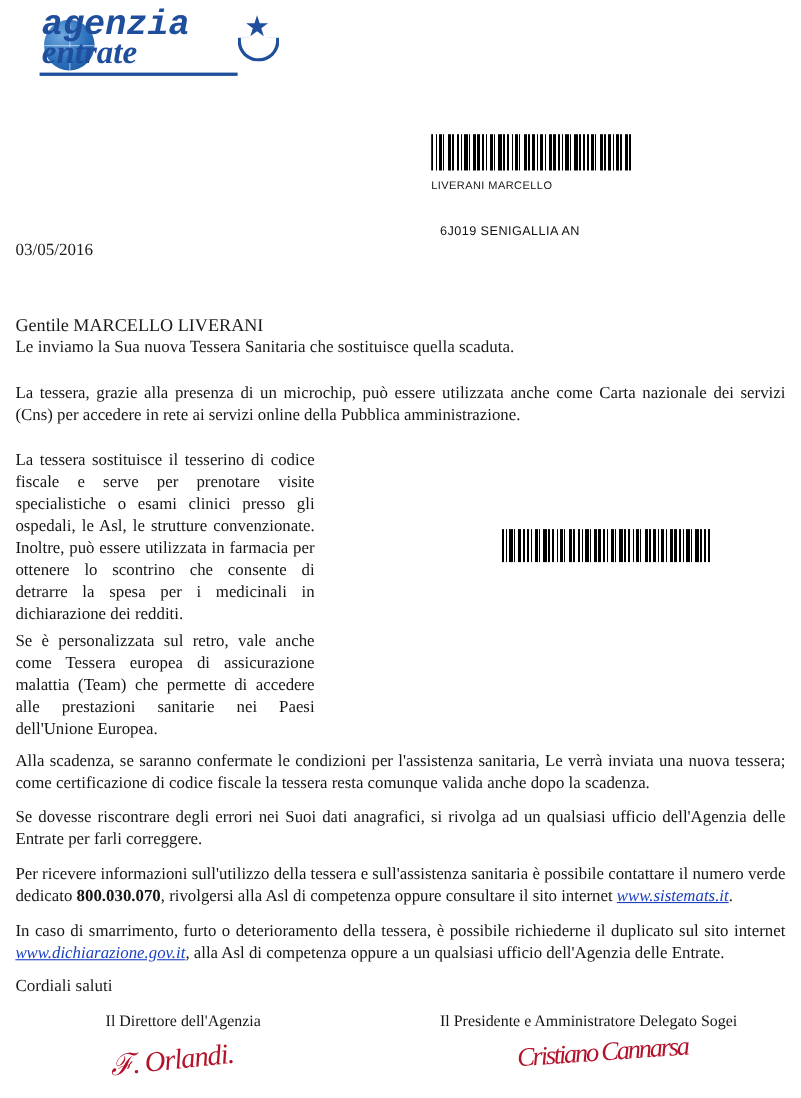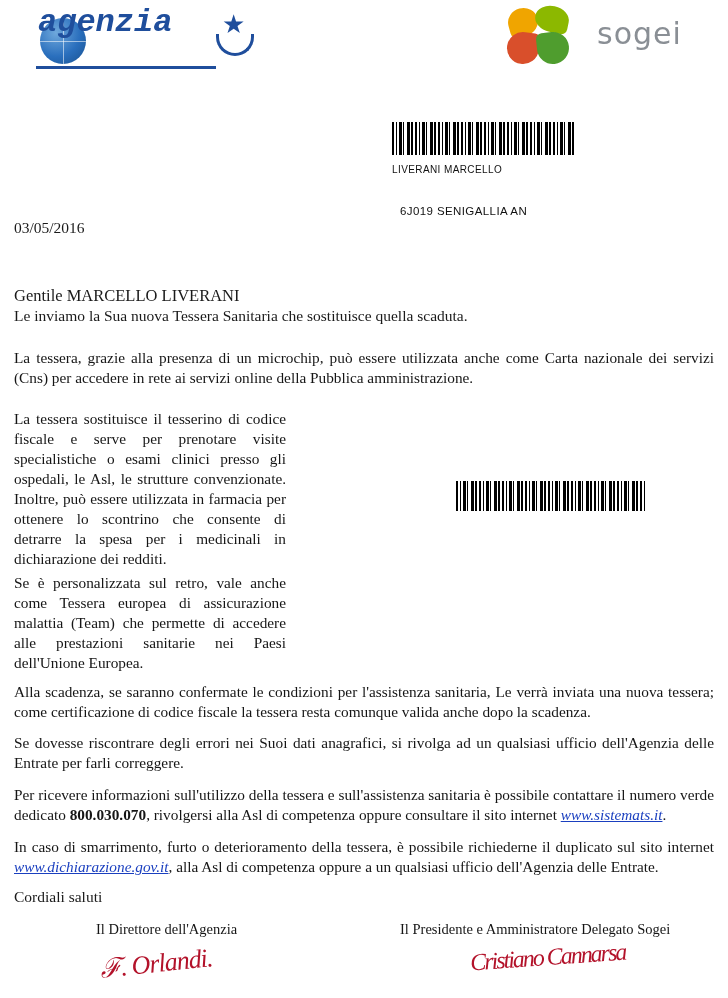--- a/index.html
+++ b/index.html
@@ -270,36 +270,28 @@
   }
 </style>
 </head>
 <body>
 
 <div class="header">
 
   <div class="logo-ae">
     <div class="globe"></div>
     <div class="word1">agenzia</div>
+    <div class="word2">entrate</div>
     <div class="underline"></div>
     <div class="emblem">
       <div class="star">★</div>
       <div class="arc"></div>
     </div>
   </div>
 
-  <div class="logo-sogei">
-    <div class="petals">
-      <div class="petal p1"></div>
-      <div class="petal p2"></div>
-      <div class="petal p3"></div>
-      <div class="petal p4"></div>
-    </div>
-    <div class="name">sogei</div>
-  </div>
 </div>
 
 <div class="barcode barcode-top"></div>
 <div class="addressee">LIVERANI MARCELLO</div>
 <div class="addressee-city">6J019 SENIGALLIA AN</div>
 <div class="barcode barcode-mid"></div>
 
 <div class="date">03/05/2016</div>
 <div class="salutation">Gentile  MARCELLO LIVERANI</div>
 <div class="sub-salutation">Le inviamo la Sua nuova Tessera Sanitaria che sostituisce quella scaduta.</div>

